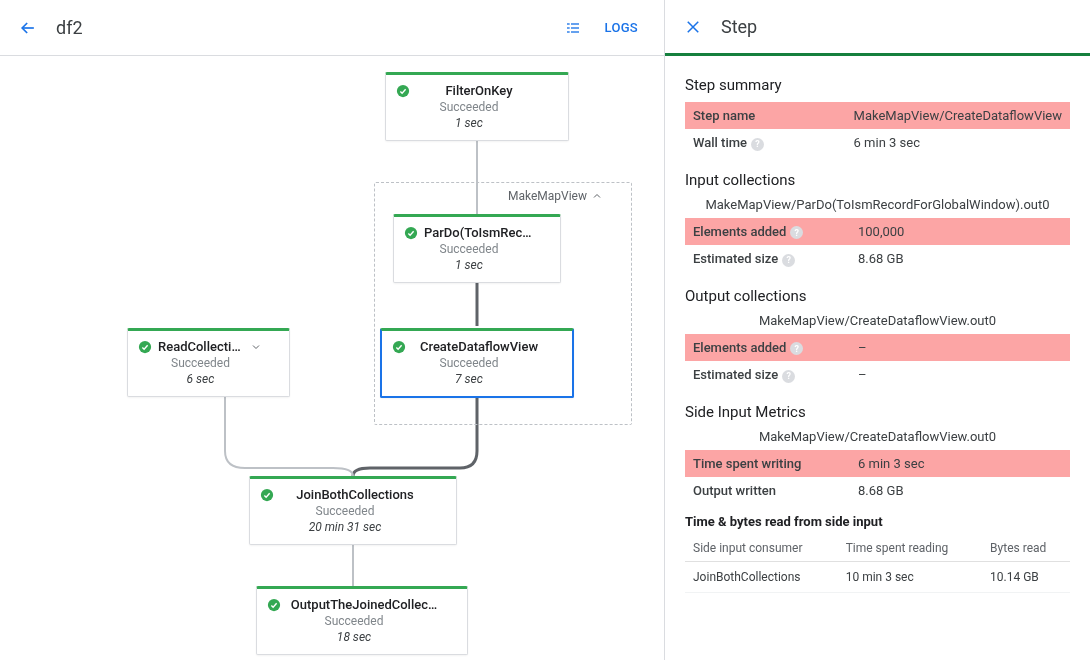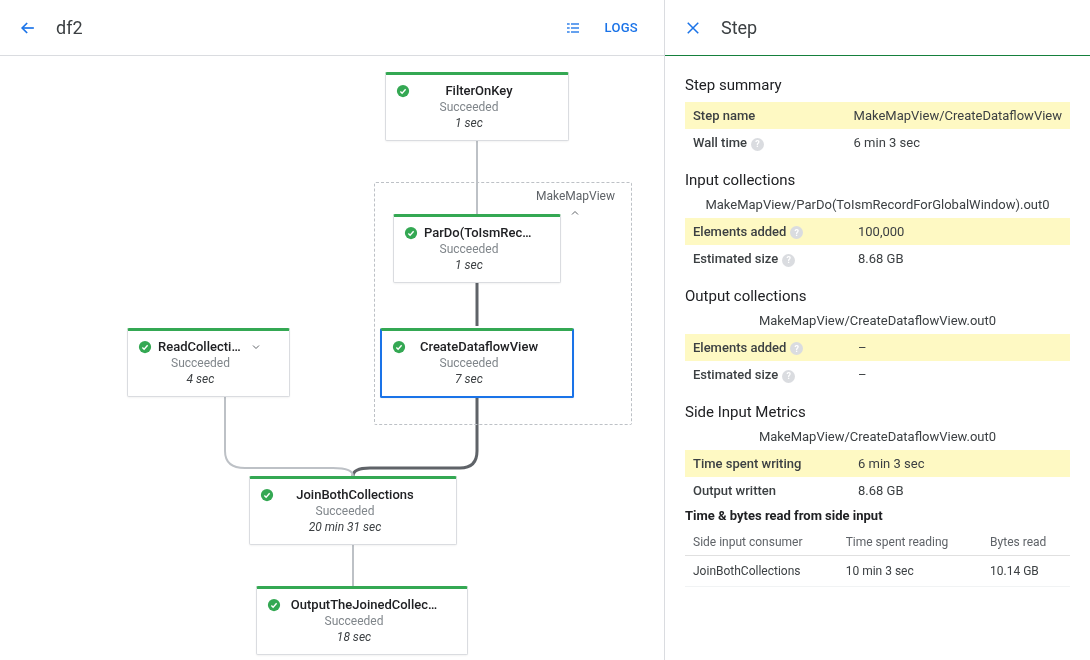--- a/index.html
+++ b/index.html
@@ -15,37 +15,37 @@
   .node { position: absolute; background: #fff; border: 1px solid #dadce0; border-top: 3px solid #34a853; border-radius: 2px; padding: 8px 26px 10px 10px; display: flex; flex-direction: column; align-items: center; box-shadow: 0 1px 2px rgba(0,0,0,0.05); }
   .node.selected { border: 2px solid #1a73e8; border-top: 3px solid #34a853; }
   .node .title-row { width: 100%; display: flex; align-items: center; gap: 6px; }
   .node .title { font-size: 13px; font-weight: 500; color: #202124; white-space: nowrap; overflow: hidden; text-overflow: ellipsis; flex: 1; text-align: center; }
   .node.with-expand .title { text-align: left; }
   .node .status { font-size: 12px; color: #80868b; margin-top: 2px; }
   .node .time { font-size: 12px; color: #3c4043; margin-top: 2px; font-style: italic; }
   .success-icon { width: 14px; height: 14px; flex-shrink: 0; }
   .expand-caret { width: 14px; height: 14px; flex-shrink: 0; display: flex; align-items: center; justify-content: center; color: #5f6368; }
   .group-box { position: absolute; border: 1px dashed #bdc1c6; border-radius: 2px; background: transparent; }
-  .group-header { position: absolute; top: 6px; right: 16px; font-size: 12px; color: #5f6368; display: flex; align-items: center; gap: 4px; cursor: pointer; flex-direction: column; }
+  .group-header { position: absolute; top: 6px; right: 28px; font-size: 12px; color: #5f6368; display: flex; align-items: center; gap: 4px; cursor: pointer; }
   
   .side { width: 425px; display: flex; flex-direction: column; overflow-y: auto; }
-  .side-header { height: 56px; display: flex; align-items: center; padding: 0 16px; border-bottom: 1px solid #15803d; gap: 16px; }
+  .side-header { height: 56px; display: flex; align-items: center; padding: 0 16px; border-bottom: 3px solid #15803d; gap: 16px; }
   .close-btn { width: 24px; height: 24px; cursor: pointer; color: #1a73e8; display:flex; align-items:center; justify-content:center; }
   .side-title { font-size: 18px; color: #3c4043; }
   .side-body { padding: 16px 20px 20px 20px; }
   .section-h { font-size: 15px; font-weight: 400; color: #202124; margin-top: 14px; margin-bottom: 8px; }
   .section-h.first { margin-top: 4px; }
   .subkey { font-size: 13px; color: #3c4043; margin-bottom: 6px; text-align: center; }
   .kv-table { width: 100%; border-collapse: collapse; font-size: 13px; }
-  .kv-table tr.shaded td { background: #fef9c3; }
+  .kv-table tr.shaded td { background: #fca5a5; }
   .kv-table td { padding: 6px 8px; vertical-align: middle; }
   .kv-table td.key { color: #3c4043; font-weight: 500; width: 165px; }
   .kv-table td.val { color: #3c4043; }
   .help-icon { display: inline-flex; width: 13px; height: 13px; border-radius: 50%; background: #dadce0; color: #fff; font-size: 9px; align-items: center; justify-content: center; margin-left: 4px; font-weight: 700; }
-  .sub-h { font-size: 13px; font-weight: 700; color: #202124; margin-top: 4px; margin-bottom: 6px; }
+  .sub-h { font-size: 13px; font-weight: 700; color: #202124; margin-top: 10px; margin-bottom: 6px; }
   .si-table { width: 100%; border-collapse: collapse; font-size: 12px; }
   .si-table th { text-align: left; color: #5f6368; font-weight: 400; padding: 6px 8px; border-bottom: 1px solid #e0e0e0; }
   .si-table td { padding: 8px 8px; border-bottom: 1px solid #f1f3f4; color: #3c4043; }
   svg { display: block; }
 </style>
 </head>
 <body>
 
 <div class="app">
   <div class="main">
@@ -119,21 +119,21 @@
               <path d="M5 8.5l2 2 4-4.5" stroke="#fff" stroke-width="1.6" fill="none"></path>
             </svg>
           <div class="title">ReadCollectionForJoin</div>
           <span class="expand-caret">
             <svg width="12" height="12" viewBox="0 0 24 24" fill="none" stroke="#5f6368" stroke-width="2">
                 <path d="M6 9l6 6 6-6"></path>
               </svg>
           </span>
         </div>
         <div class="status">Succeeded</div>
-        <div class="time">4 sec</div>
+        <div class="time">6 sec</div>
       </div>
 
       <div class="node selected" style="left:380px; top:272px; width:194px;">
         <div class="title-row">
           <svg class="success-icon" viewBox="0 0 16 16">
               <circle cx="8" cy="8" r="7" fill="#34a853"></circle>
               <path d="M5 8.5l2 2 4-4.5" stroke="#fff" stroke-width="1.6" fill="none"></path>
             </svg>
           <div class="title">CreateDataflowView</div>
         </div>

